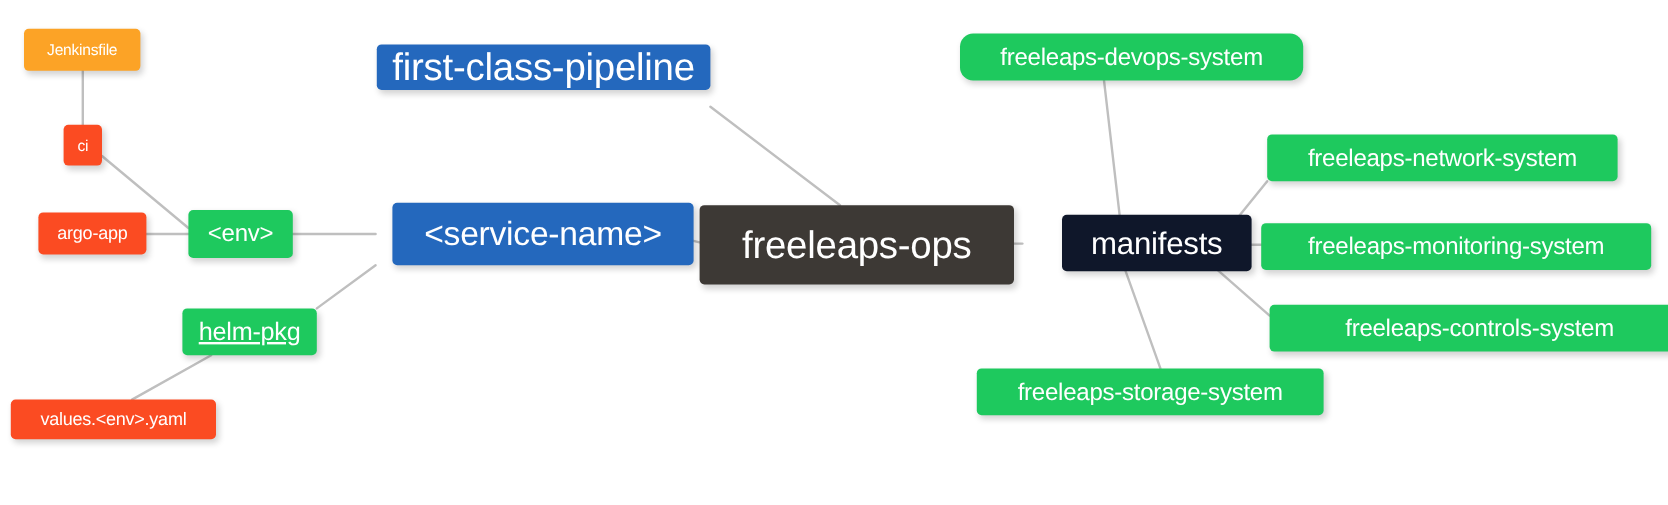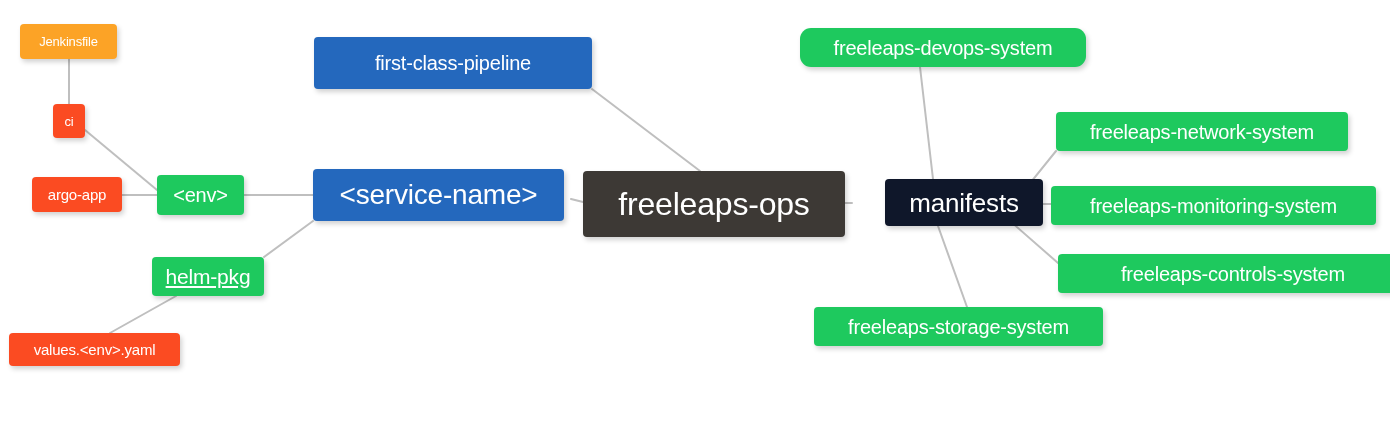--- a/index.html
+++ b/index.html
@@ -68,24 +68,24 @@
       </div>
       <div class="node" style="left: 53px; top: 104px; width: 32px; height: 34px; background: rgb(251, 75, 34); font-size: 13px;">
         <span class="node-label">ci</span>
       </div>
       <div class="node" style="left: 32px; top: 177px; width: 90px; height: 35px; background: rgb(251, 75, 34); font-size: 15px;">
         <span class="node-label">argo-app</span>
       </div>
       <div class="node" style="left: 157px; top: 175px; width: 87px; height: 40px; background: rgb(30, 201, 94); font-size: 20px;">
         <span class="node-label">&lt;env&gt;</span>
       </div>
-      <div class="node" style="left: 313px; top: 169px; width: 251px; height: 52px; background: rgb(36, 104, 189); font-size: 28px;">
+      <div class="node" style="left: 327px; top: 169px; width: 251px; height: 52px; background: rgb(36, 104, 189); font-size: 28px;">
         <span class="node-label">&lt;service-name&gt;</span>
       </div>
-      <div class="node" style="left: 314px; top: 37px; width: 278px; height: 52px; background: rgb(36, 104, 189); font-size: 20px;">
+      <div class="node" style="left: 314px; top: 37px; width: 278px; height: 38px; background: rgb(36, 104, 189); font-size: 32px;">
         <span class="node-label">first-class-pipeline</span>
       </div>
       <div class="node" style="left: 152px; top: 257px; width: 112px; height: 39px; background: rgb(30, 201, 94); font-size: 21px; text-decoration: underline;">
         <span class="node-label">helm-pkg</span>
       </div>
       <div class="node" style="left: 9px; top: 333px; width: 171px; height: 33px; background: rgb(251, 75, 34); font-size: 15px;">
         <span class="node-label">values.&lt;env&gt;.yaml</span>
       </div>
       <div class="node" style="left: 583px; top: 171px; width: 262px; height: 66px; background: rgb(61, 57, 53); font-size: 32px; text-align: center;">
         <span class="node-label">freeleaps-ops</span>

